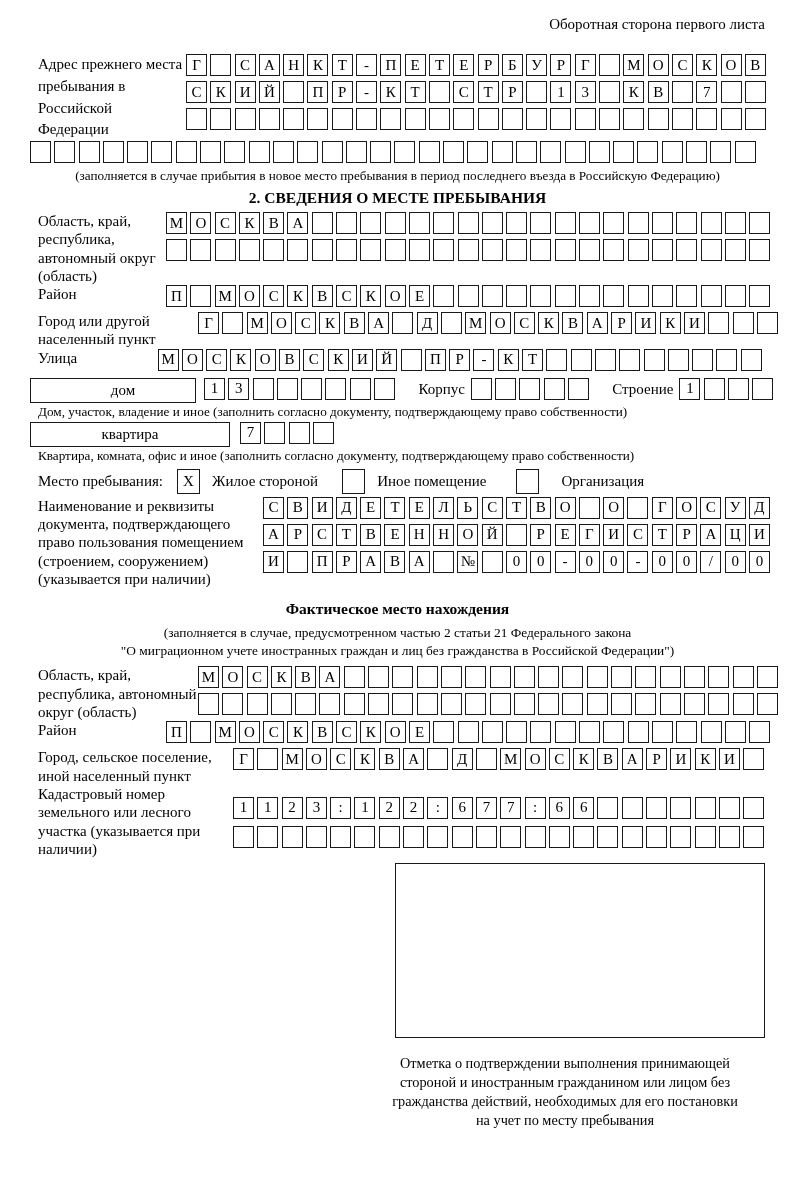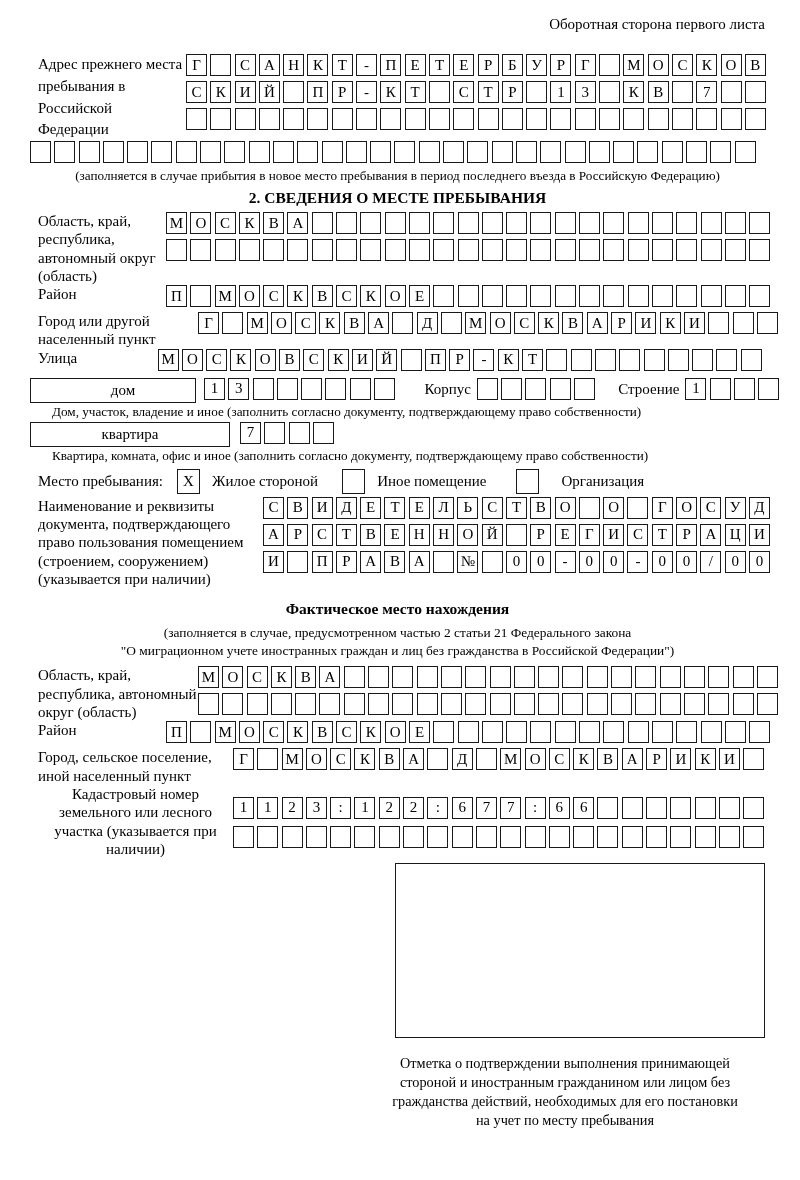--- a/index.html
+++ b/index.html
@@ -14,21 +14,21 @@
   .flabel { flex:none; font-size:15px; line-height:1.22; padding-left:8px; }
   .flabel.lh { line-height:1.45; }
   .cellcol { margin-left:auto; display:flex; flex-direction:column; align-items:flex-end; }
   .cellrow { display:flex; margin-bottom:5px; }
   .cell {
     width:21px; height:22px; box-sizing:border-box; flex:none;
     border:1.5px solid #1a1a1a; margin-right:3.3px;
     display:flex; align-items:center; justify-content:center;
     font-size:15px;
   }
-  .caption { font-size:13.2px; text-align:center; margin:1px 14px 0; }
+  .caption { font-size:13.2px; text-align:center; margin:1px 0 0; }
   .caption.left { text-align:left; padding-left:8px; }
   .h2 { font-weight:bold; font-size:15.5px; text-align:center; margin:5px 0 5px; }
   .inline-row { display:flex; align-items:flex-start; margin-top:2px; }
   .inline-box {
     box-sizing:border-box; border:1.5px solid #1a1a1a; height:25px; flex:none;
     display:flex; align-items:center; justify-content:center; font-size:15px;
   }
   .inline-label { font-size:15px; padding:3px 6px 0 6px; flex:none; }
   .check-row { display:flex; align-items:center; font-size:15px; padding-left:8px; margin-top:5px; }
   .checkbox {
@@ -332,21 +332,21 @@
     <div class="cellrow" style="margin:0 0 0 8px;">
         <div class="cell">1</div>
         <div class="cell">3</div>
         <div class="cell"></div>
         <div class="cell"></div>
         <div class="cell"></div>
         <div class="cell"></div>
         <div class="cell"></div>
         <div class="cell"></div>
       </div>
-    <div class="inline-label" style="margin-left:20px;">Корпус</div>
+    <div class="inline-label" style="margin-left:14px;">Корпус</div>
     <div class="cellrow" style="margin:0;">
         <div class="cell"></div>
         <div class="cell"></div>
         <div class="cell"></div>
         <div class="cell"></div>
         <div class="cell"></div>
       </div>
     <div class="inline-label" style="margin-left:14px;">Строение</div>
     <div class="cellrow" style="margin:0;">
         <div class="cell">1</div>
@@ -572,21 +572,21 @@
           <div class="cell">Р</div>
           <div class="cell">И</div>
           <div class="cell">К</div>
           <div class="cell">И</div>
           <div class="cell"></div>
         </div>
     </div>
   </div>
 
   <div class="field">
-    <div class="flabel" style="width:195px;text-align:center;">Кадастровый номер земельного или лесного участка (указывается при наличии)</div>
+    <div class="flabel" style="width:195px;">Кадастровый номер земельного или лесного участка (указывается при наличии)</div>
     <div class="cellcol" style="margin-top:12px;">
       <div class="cellrow" style="margin-bottom:7px;">
           <div class="cell">1</div>
           <div class="cell">1</div>
           <div class="cell">2</div>
           <div class="cell">3</div>
           <div class="cell">:</div>
           <div class="cell">1</div>
           <div class="cell">2</div>
           <div class="cell">2</div>

